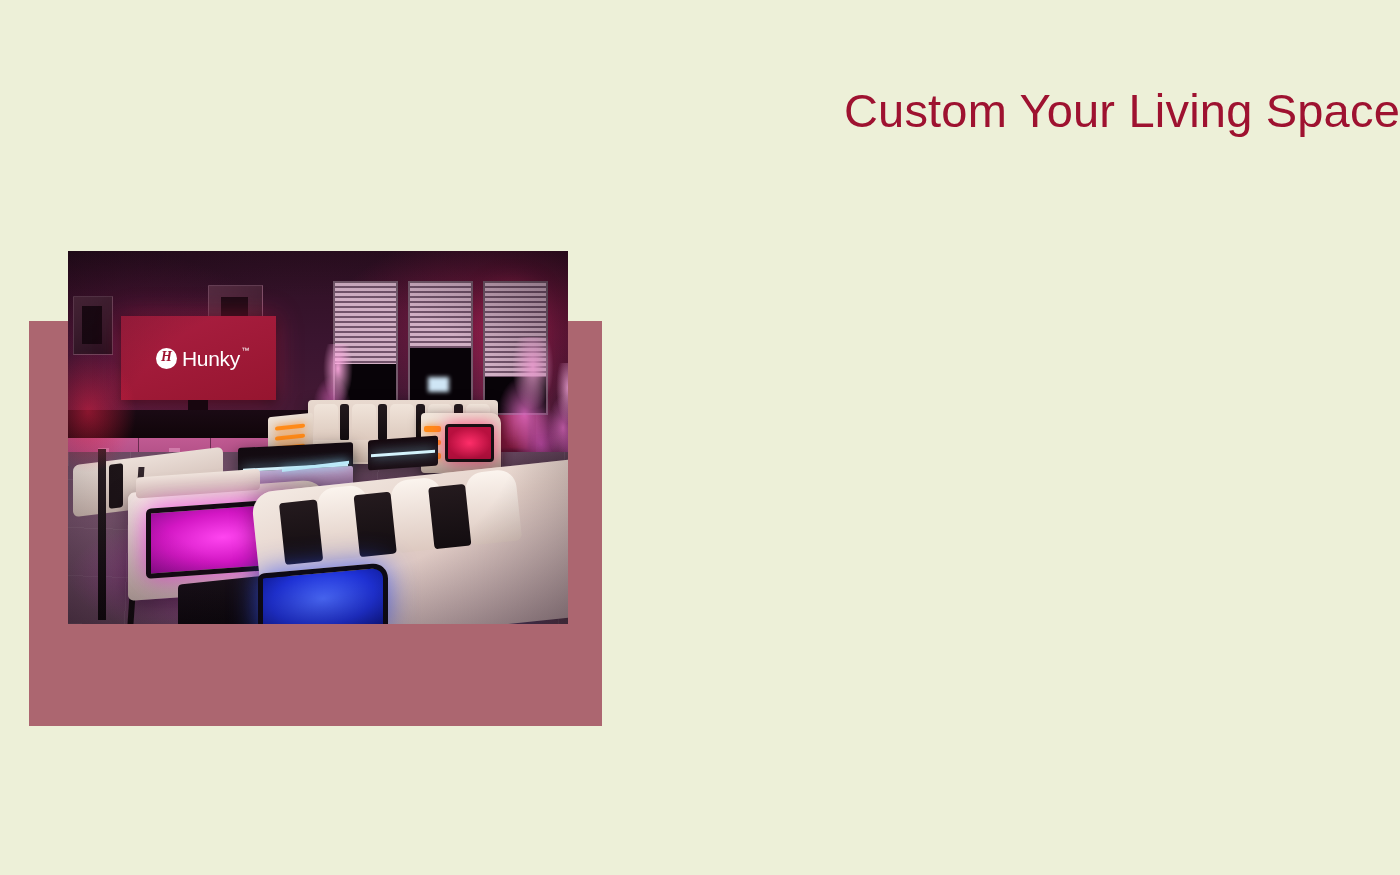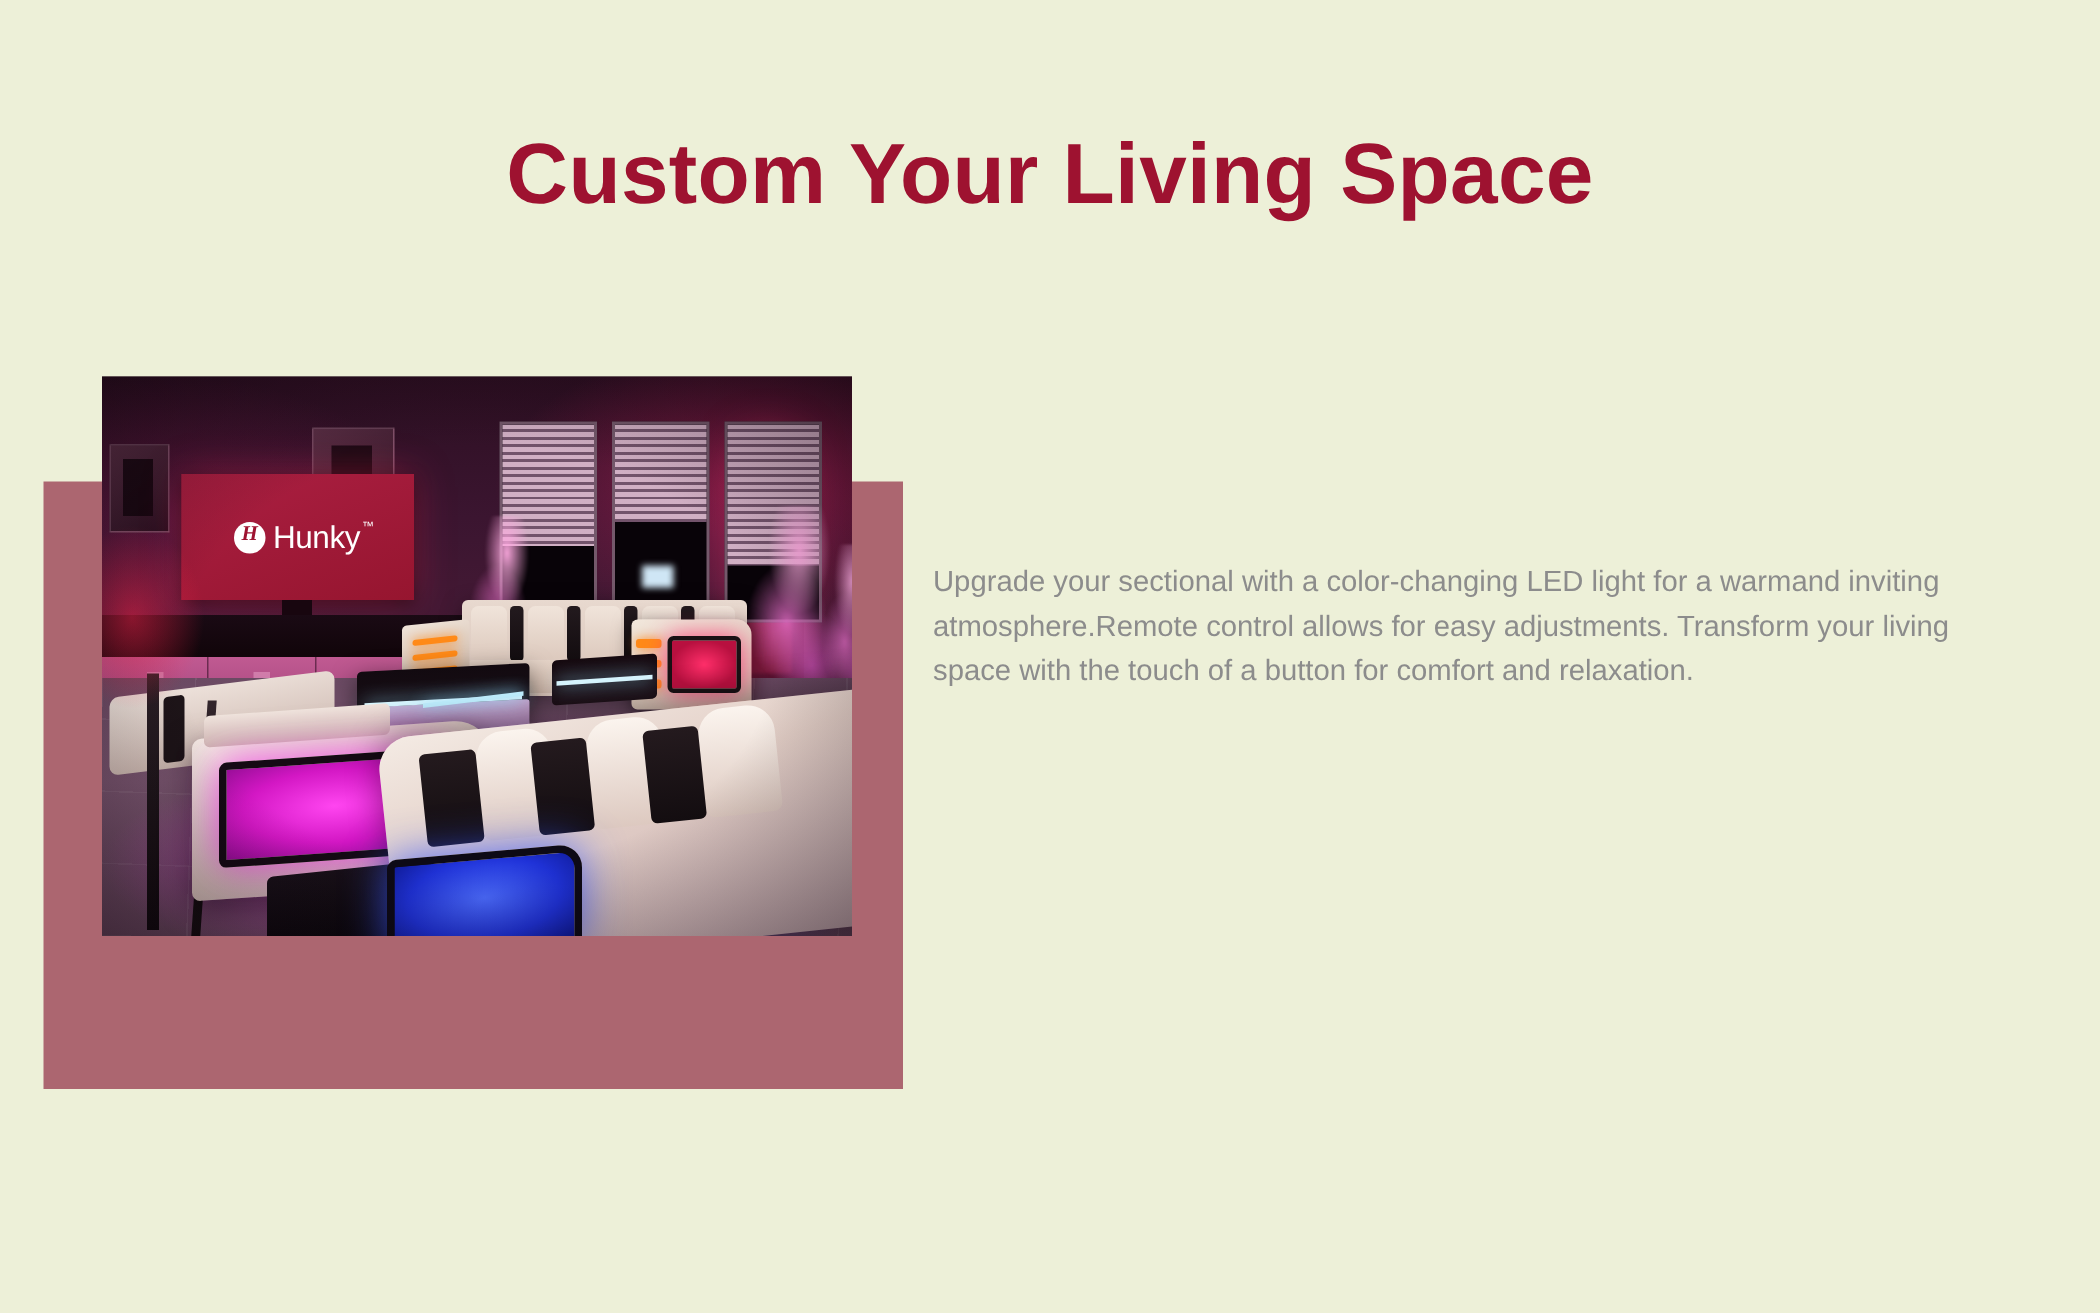--- a/index.html
+++ b/index.html
@@ -16,23 +16,23 @@
     position:relative;
     width:1400px; height:875px;
     background:#edf0d8;
   }
 
   
   .page-title {
     position:absolute;
     left:0; top:84px;
     width:1400px;
-    text-align:center;
-    font-size:57px;
-    font-weight:bold;
+    text-align:right;
+    font-size:47px;
+    font-weight:normal;
     letter-spacing:0.2px;
     color:#9e1230;
     line-height:1.15;
     white-space:nowrap;
   }
 
   
   .accent-block {
     position:absolute;
     left:29px; top:321px;
@@ -534,16 +534,15 @@
 
       <div class="dark-slab"></div>
       <div class="blue-panel"></div>
 
       <div class="red-glow-left"></div>
       <div class="vignette"></div>
     </div>
   </div>
 
   <div class="text-col">
-    <div class="feature-body">Upgrade your sectional with a color-changing LED light for a warmand inviting atmosphere.Remote control allows for easy adjustments. Transform your living space with the touch of a button for comfort and relaxation.</div>
   </div>
 
 </div>
 
 </body></html>

